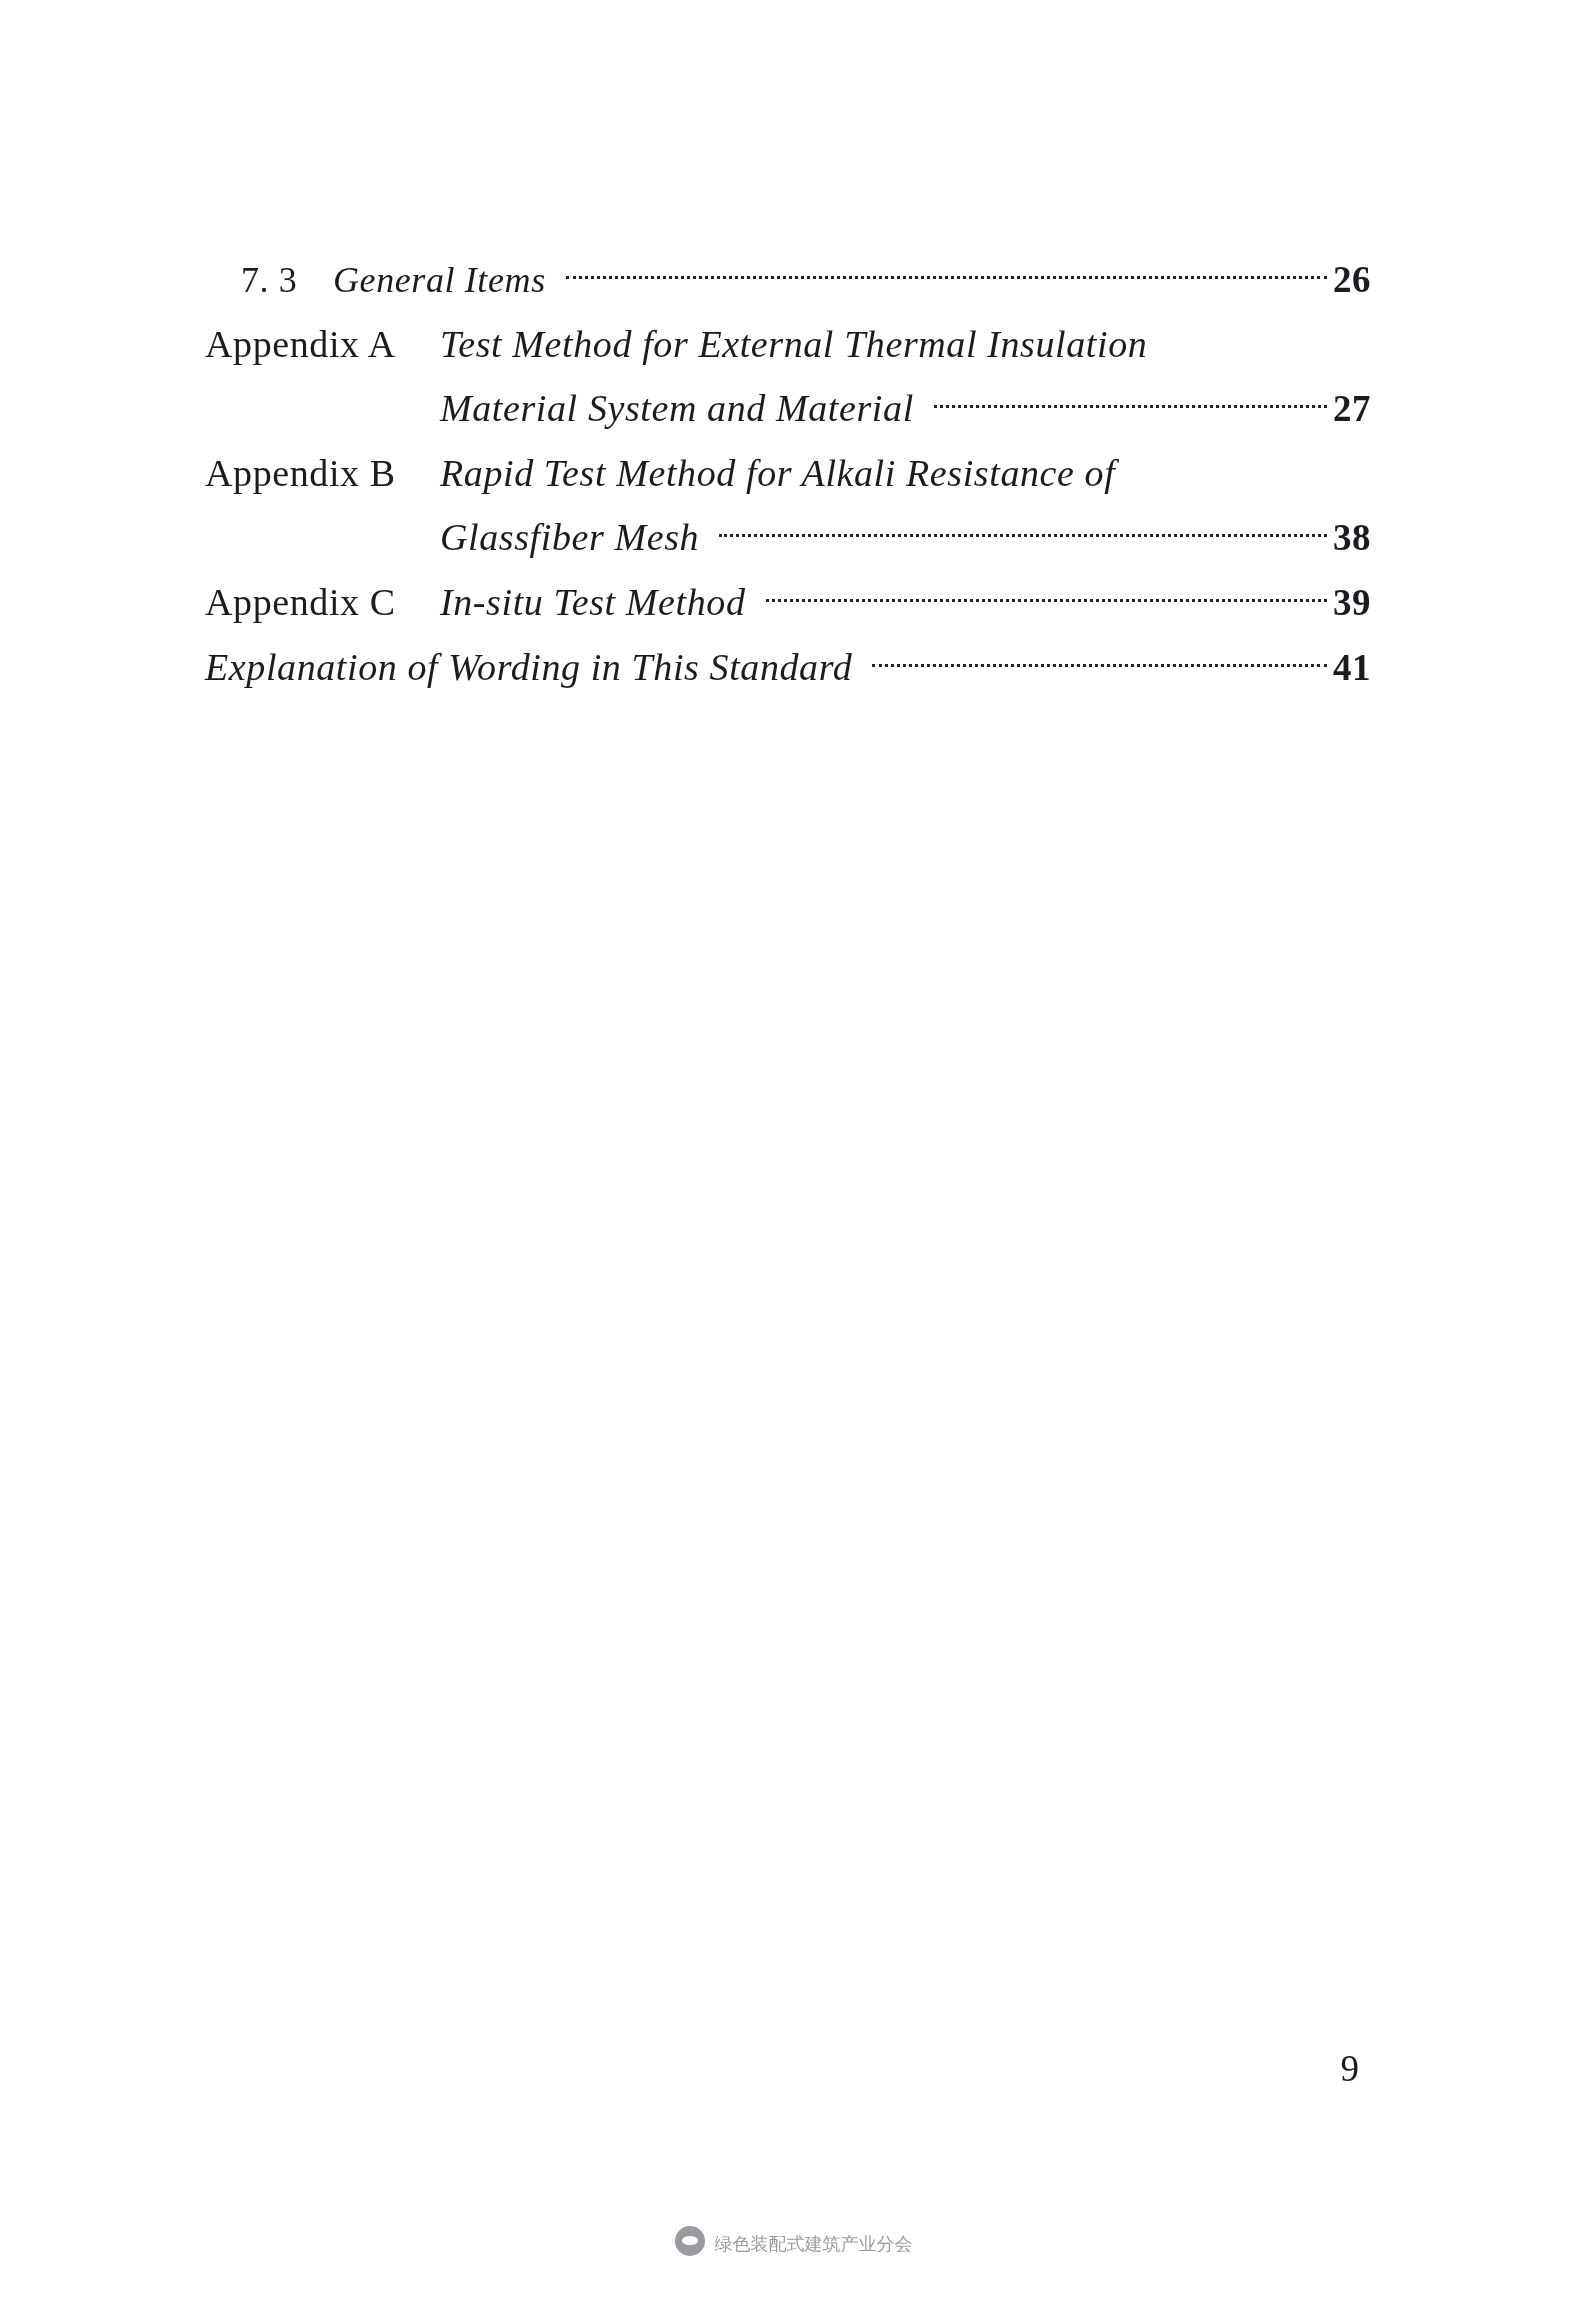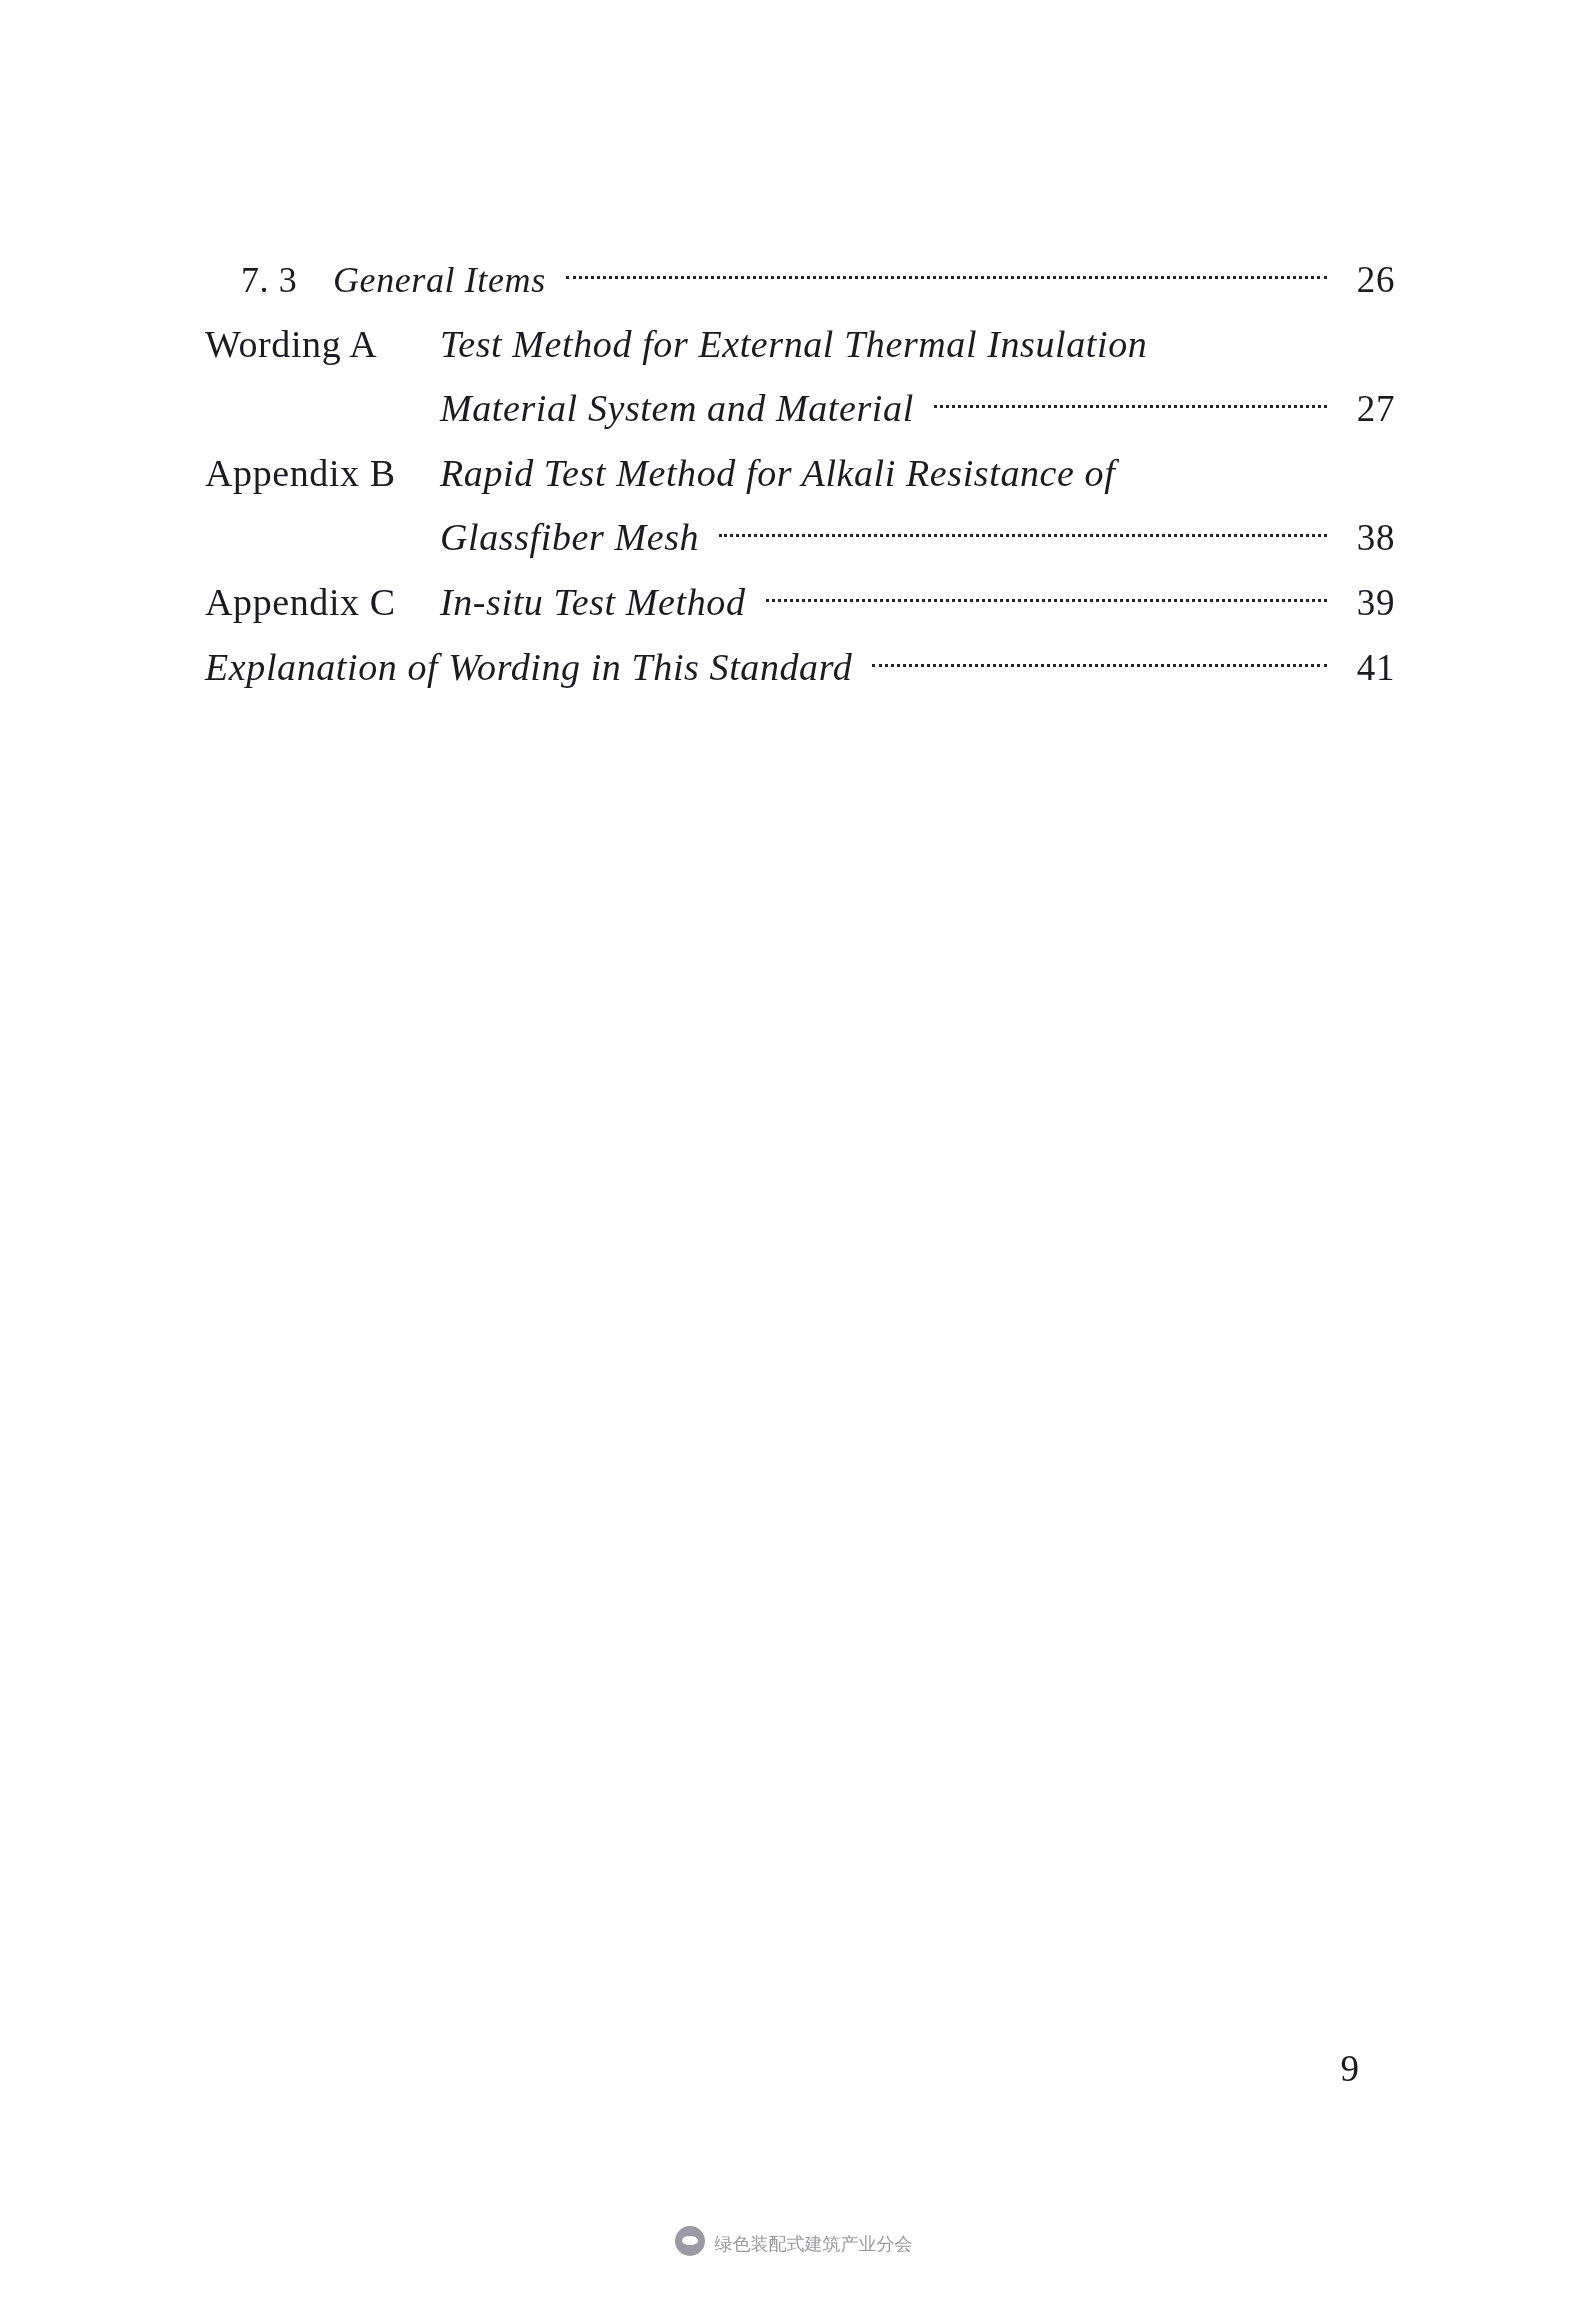--- a/index.html
+++ b/index.html
@@ -88,22 +88,23 @@
     left: 0;
     right: 0;
     bottom: 13px;
     border-bottom: 3px dotted #232329;
   }
   .leader.none::before { content: none; }
 
   .pageno {
     flex: 0 0 auto;
     width: 62px;
-    text-align: right;
+    text-align: left;
     font-size: 37px;
+    font-weight: bold;
   }
 
   
   .folio {
     position: absolute;
     right: 228px;
     bottom: 226px;
     font-size: 37px;
   }
 
@@ -150,21 +151,21 @@
         <span class="sec-indent"></span>
         <span class="num">7. 3</span>
       </span>
       <span class="title small">General Items</span>
       <span class="leader"></span>
       <span class="pageno">26</span>
     </div>
 
     <div class="toc-row">
       <span class="col-label">
-        <span class="appendix-name">Wording A</span>
+        <span class="appendix-name">Appendix A</span>
       </span>
       <span class="title">Test Method for External Thermal Insulation</span>
       <span class="leader none"></span>
       <span class="pageno"></span>
     </div>
 
     <div class="toc-row">
       <span class="col-label">
         <span class="indent-cont"></span>
       </span>

